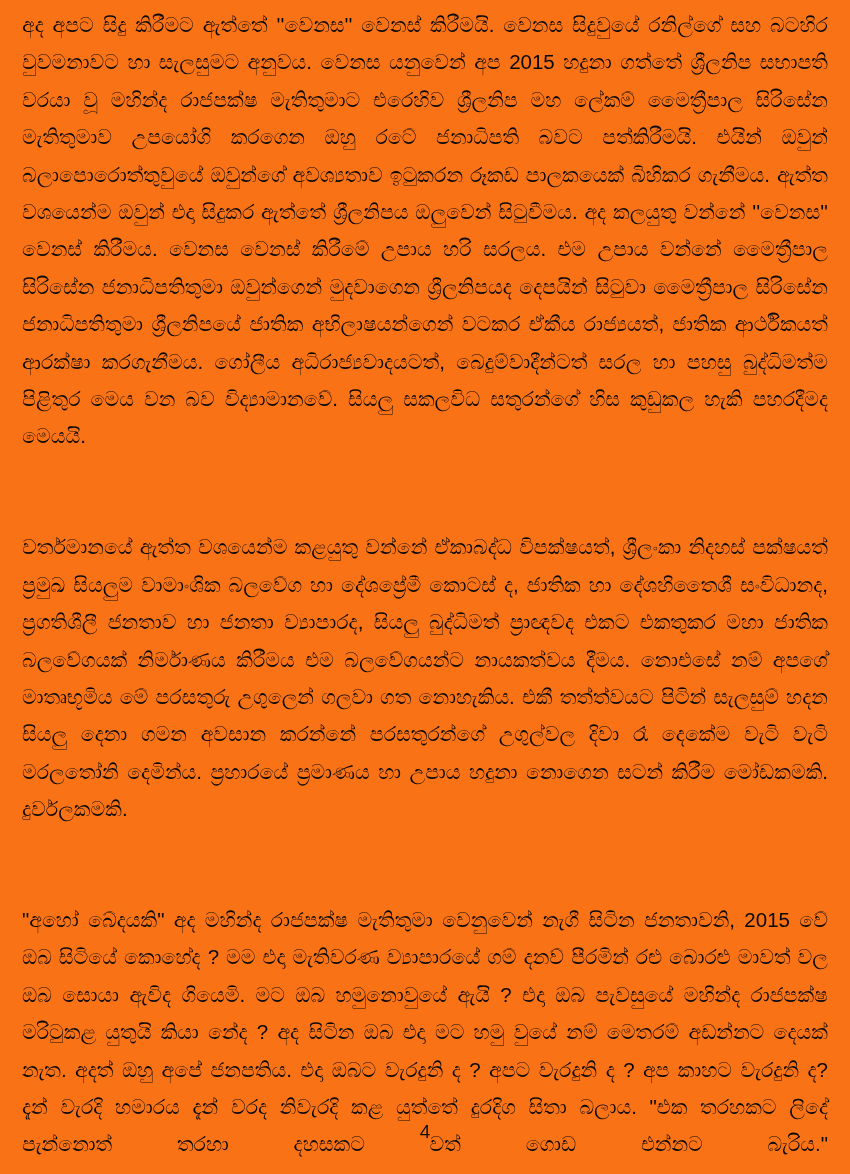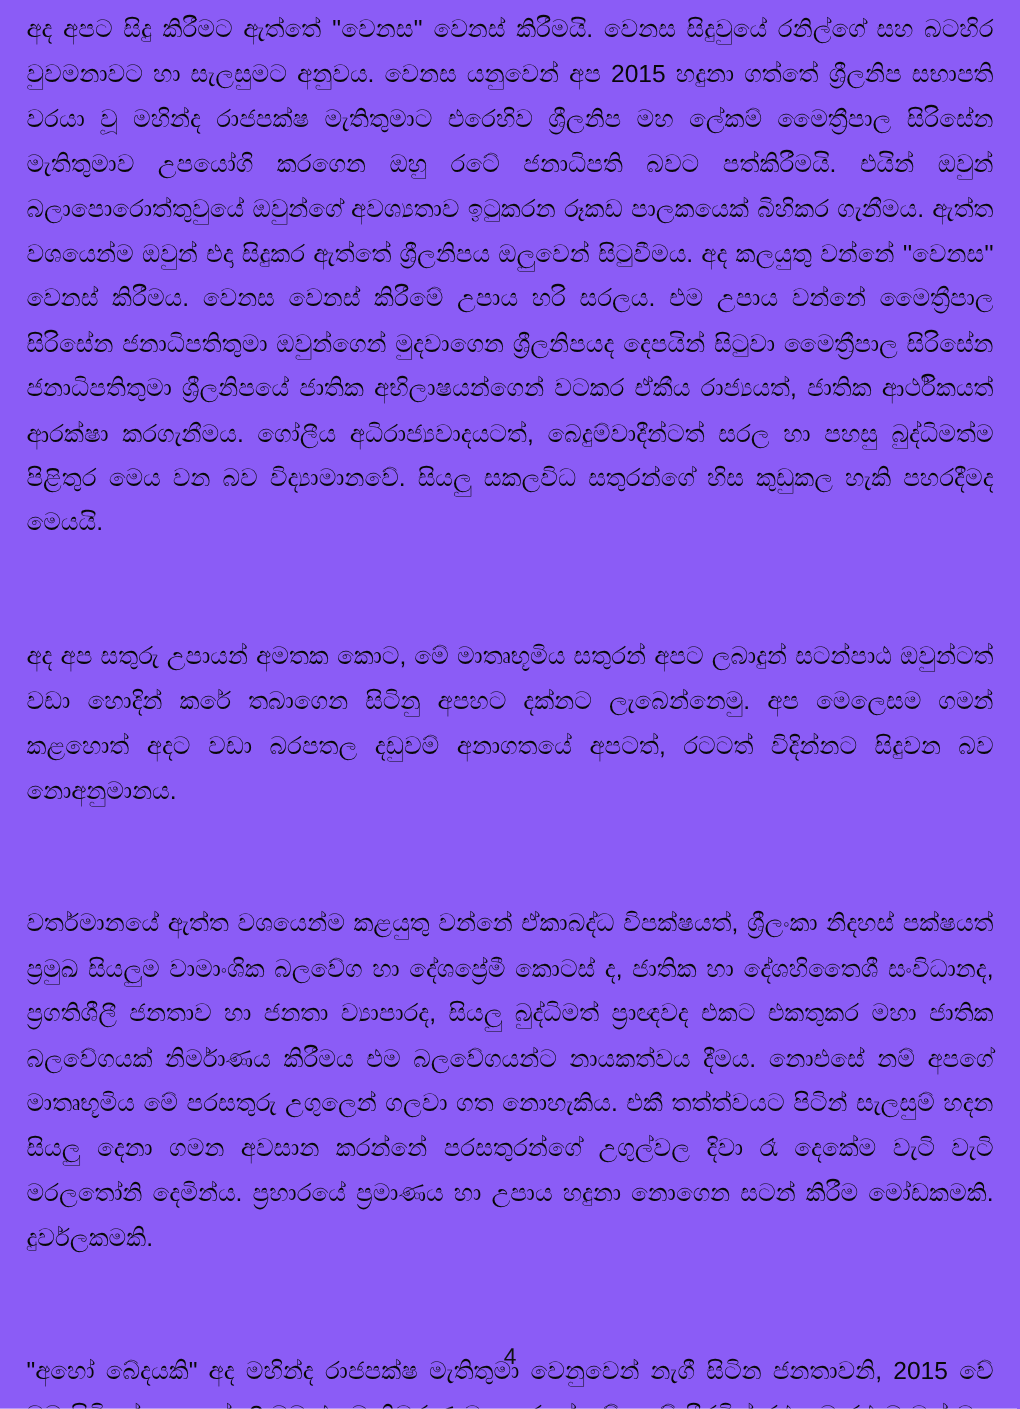--- a/index.html
+++ b/index.html
@@ -7,21 +7,21 @@
     margin: 0;
     padding: 0;
     background: #ffffff;
   }
 
   .page {
     position: relative;
     width: 850px;
     height: 1174px;
     margin: 0 auto;
-    background: #8b5cf6;
+    background: #f97316;
     box-sizing: border-box;
     overflow: hidden;
   }
 
   .doc-body {
     position: absolute;
     left: 22px;
     top: 6px;
     width: 806px;
   }
@@ -63,21 +63,20 @@
 </style>
 </head>
 <body>
 
 <div class="page">
 
   <div class="doc-body">
 
     <p class="para">අද අපට සිදු කිරීමට ඇත්තේ ''වෙනස'' වෙනස් කිරීමයි. වෙනස සිදුවුයේ රනිල්ගේ සහ බටහිර වුවමනාවට හා සැලසුමට අනුවය.  වෙනස යනුවෙන් අප 2015 හදුනා ගත්තේ ශ්‍රීලනිප සභාපති වරයා වූ මහින්ද රාජපක්ෂ මැතිතුමාට එරෙහිව ශ්‍රීලනිප මහ ලේකම් මෛත්‍රීපාල සිරිසේන මැතිතුමාව උපයෝගි කරගෙන ඔහු රටේ ජනාධිපති බවට පත්කිරීමයි. එයින් ඔවුන් බලාපොරොත්තුවුයේ ඔවුන්ගේ අවශ්‍යතාව ඉටුකරන රූකඩ පාලකයෙක් බිහිකර ගැනීමය. ඇත්ත වශයෙන්ම ඔවුන් එදා සිදුකර ඇත්තේ ශ්‍රීලනිපය ඔලුවෙන් සිටුවීමය. අද කලයුතු වන්නේ ''වෙනස'' වෙනස් කිරීමය. වෙනස වෙනස් කිරීමේ උපාය හරි සරලය. එම උපාය වන්නේ මෛත්‍රීපාල සිරිසේන ජනාධිපතිතුමා ඔවුන්ගෙන් මුදවාගෙන ශ්‍රීලනිපයද දෙපයින් සිටුවා මෛත්‍රීපාල සිරිසේන ජනාධිපතිතුමා ශ්‍රීලනිපයේ ජාතික අභිලාෂයන්ගෙන් වටකර ඒකීය රාජ්‍යයත්, ජාතික ආර්ථිකයත් ආරක්ෂා කරගැනීමය. ගෝලීය අධිරාජ්‍යවාදයටත්, බෙදුම්වාදීන්ටත් සරල හා පහසු බුද්ධිමත්ම පිළිතුර මෙය වන බව විද්‍යාමානවේ. සියලු සකලවිධ සතුරන්ගේ හිස කුඩුකල හැකි පහරදීමද මෙයයි.</p>
 
-    <p class="para">අද අප සතුරු උපායන් අමතක කොට, මේ මාතෘභූමිය සතුරන් අපට ලබාදුන් සටන්පාඨ ඔවුන්ටත් වඩා හොදින් කරේ තබාගෙන සිටිනු අපහට දක්නට ලැබෙන්නෙමු. අප මෙලෙසම ගමන් කළහොත් අදට වඩා බරපතල දඩුවම් අනාගතයේ අපටත්, රටටත් විදින්නට සිදුවන බව  නොඅනුමානය.</p>
 
     <p class="para">වර්තමානයේ ඇත්ත වශයෙන්ම කළයුතු වන්නේ ඒකාබද්ධ විපක්ෂයත්, ශ්‍රීලංකා නිදහස් පක්ෂයත් ප්‍රමුඛ සියලුම වාමාංශික බලවේග හා දේශප්‍රේමී කොටස් ද, ජාතික හා දේශහිතෛශී සංවිධානද, ප්‍රගතිශීලී ජනතාව හා ජනතා ව්‍යාපාරද, සියලු බුද්ධිමත් ප්‍රාඥවද එකට එකතුකර මහා ජාතික බලවේගයක් නිර්මාණය කිරීමය එම බලවේගයන්ට නායකත්වය දීමය. නොඑසේ නම් අපගේ මාතෘභූමිය මේ පරසතුරු උගුලෙන් ගලවා ගත නොහැකිය. එකී තත්ත්වයට පිටින් සැලසුම් හදන සියලු දෙනා ගමන අවසාන කරන්නේ පරසතුරන්ගේ උගුල්වල දිවා රෑ දෙකේම වැටි වැටි මරලතෝනි දෙමින්ය. ප්‍රහාරයේ ප්‍රමාණය හා උපාය හදුනා නොගෙන සටන් කිරීම මෝඩකමකි. දුර්වලකමකි.</p>
 
     <p class="para">"අහෝ බේදයකි" අද මහින්ද රාජපක්ෂ මැතිතුමා වෙනුවෙන් නැගී සිටින ජනතාවනි, 2015 වේ ඔබ සිටියේ කොහේද ? මම එදා මැතිවරණ ව්‍යාපාරයේ ගම් දනව් පීරමින් රළු බොරළු මාවත් වල ඔබ සොයා ඇවිද ගියෙමි. මට ඔබ හමුනොවුයේ ඇයි ? එදා ඔබ පැවසුයේ මහින්ද රාජපක්ෂ මරිටුකළ යුතුයි කියා නේද ? අද සිටින ඔබ එදා මට හමු වුයේ නම් මෙතරම් අඩන්නට දෙයක් නැත. අදත් ඔහු අපේ ජනපතිය. එදා ඔබට වැරදුනි ද ? අපට වැරදුනි ද ? අප කාහට වැරදුනි ද? දැන් වැරදි හමාරය දැන් වරද නිවැරදි කළ යුත්තේ දුරදිග සිතා බලාය. "එක තරහකට ලිදේ පැන්නොත් තරහා දහසකට වත් ගොඩ එන්නට බැරිය."</p>
 
   </div>
 
   <div class="page-number">4</div>
 
 </div>

